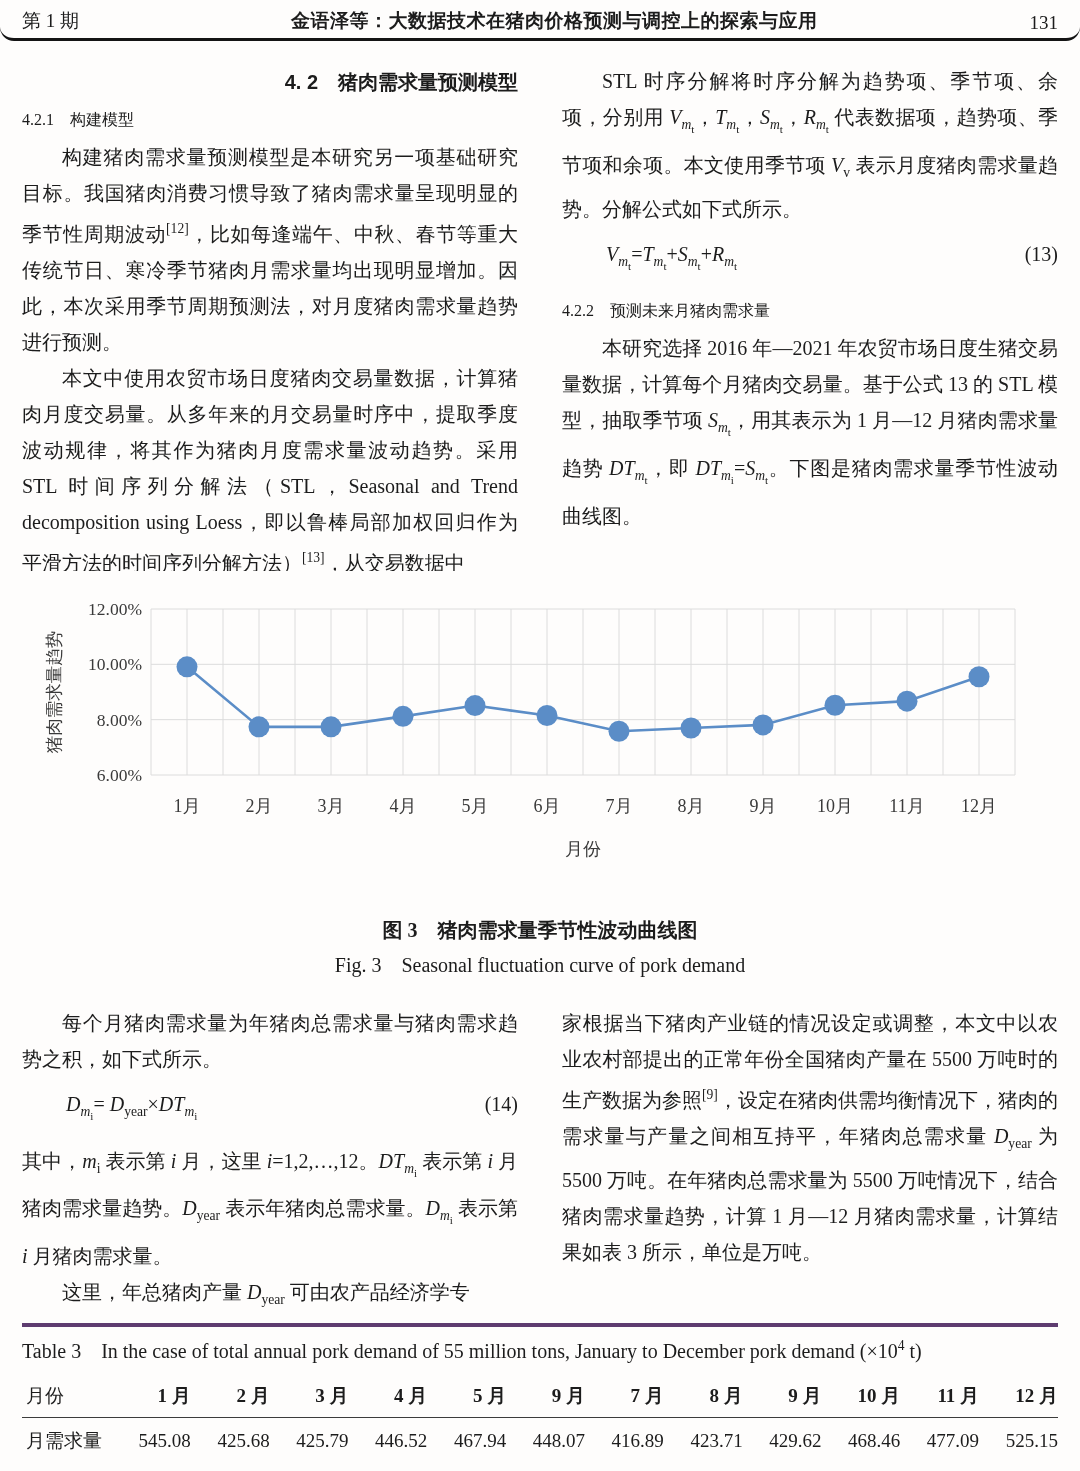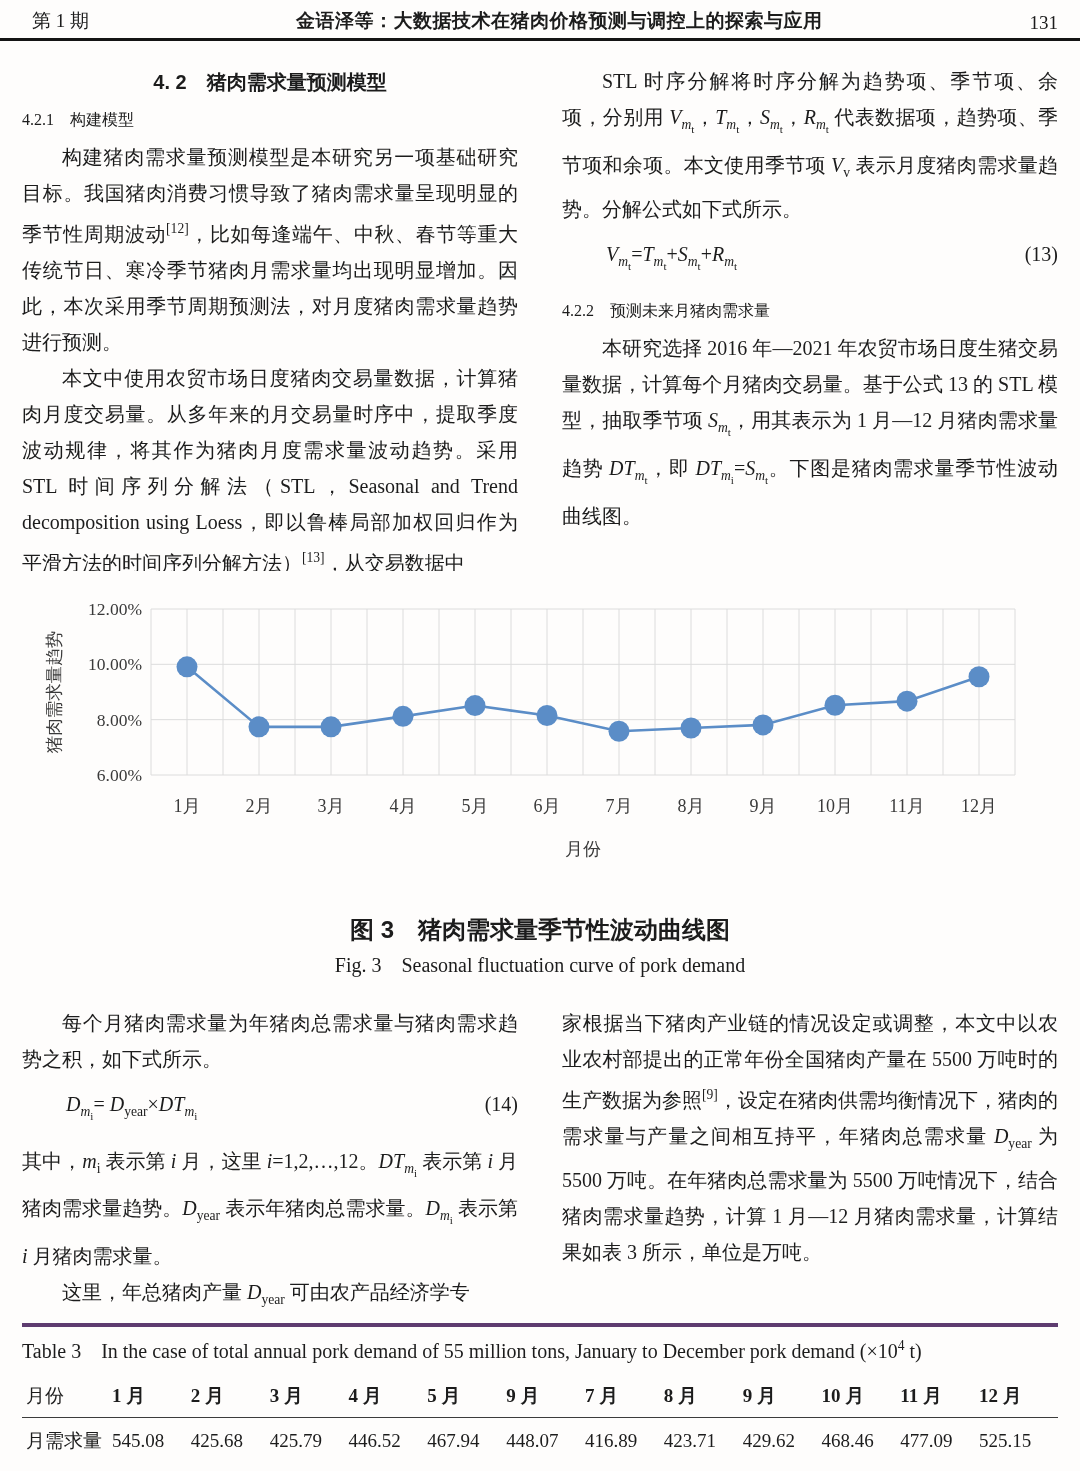--- a/index.html
+++ b/index.html
@@ -5,66 +5,67 @@
   * { margin:0; padding:0; box-sizing:border-box; }
   html,body { background:#888; }
   .page {
     width:1080px; height:1471px; margin:0 auto; background:#fefdfc;
     position:relative; overflow:hidden; color:#1c1c1c;
     font-family:"Liberation Serif","DejaVu Serif",serif;
   }
   
   .runhead {
     display:flex; align-items:flex-end; justify-content:space-between;
-    padding:8px 22px 4px 32px; border-bottom:3.5px solid #141414;
+    padding:8px 22px 4px 22px; border-bottom:3.5px solid #141414;
     font-size:19px;
+    border-radius:14px;
   }
   .runhead .rh-title {
     font-family:"Liberation Sans","DejaVu Sans",sans-serif;
     font-weight:700; font-size:19px; letter-spacing:.5px;
   }
   
   .cols { display:flex; gap:44px; padding:0 22px; }
   .col { width:496px; font-size:20px; line-height:36px; text-align:justify; }
   .cols.upper { margin-top:22px; height:508px; overflow:hidden; }
   .cols.lower { margin-top:22px; height:304px; overflow:hidden; }
   .h-sans {
     font-family:"Liberation Sans","DejaVu Sans",sans-serif;
-    font-weight:700; font-size:20px; line-height:38px; text-align:center;
+    font-weight:700; font-size:20px; line-height:38px; text-align:right;
   }
   .h-serif { font-size:16px; line-height:38px; text-align:left; }
   p.ind { text-indent:2em; }
   p.noind { text-indent:0; }
   sub { font-size:68%; }
   sub sub { font-size:82%; }
   sup { font-size:68%; }
   i { font-family:"Liberation Serif","DejaVu Serif",serif; }
   .formula { display:flex; align-items:flex-start; padding:9px 0 9px 2.2em; }
   .formula .eq { }
   .formula .num { margin-left:auto; }
   
   .figure-wrap { margin-top:8px; padding-left:40px; }
   .fig-captions { text-align:center; margin-top:30px; }
   .fig-cap-zh {
-    font-family:Liberation Sans, sans-serif;
-    font-weight:700; font-size:24px; line-height:34px;
+    font-family:Liberation Serif, serif;
+    font-weight:700; font-size:20px; line-height:34px;
   }
   .fig-cap-en { font-size:20px; line-height:36px; }
   svg text { font-family:"Liberation Serif","DejaVu Serif",serif; fill:#3a3a3a; }
   
   .tbl-block { margin-top:14px; padding:0 22px; }
   .rule-top { height:4px; background:#5e3c70; }
   .tbl-cap-zh {
     font-family:"Liberation Sans","DejaVu Sans",sans-serif;
     font-weight:700; font-size:20px; margin-top:12px; line-height:32px;
   }
   .tbl-cap-en { font-size:20px; line-height:34px; margin-top:2px; }
   table.demand { width:100%; border-collapse:collapse; margin-top:8px; font-size:19px; }
   table.demand thead tr { border-bottom:1.5px solid #3c3c3c; }
-  table.demand th, table.demand td { text-align:left; font-weight:400; }
+  table.demand th, table.demand td { text-align:right; font-weight:400; }
   table.demand th { height:42px; font-weight:700; }
   table.demand th.first, table.demand td.first { text-align:left; width:90px; font-weight:400; padding-left:4px; }
   table.demand td { height:46px; }
 </style>
 </head>
 <body>
 
 <div class="page">
 
   <div class="runhead">

